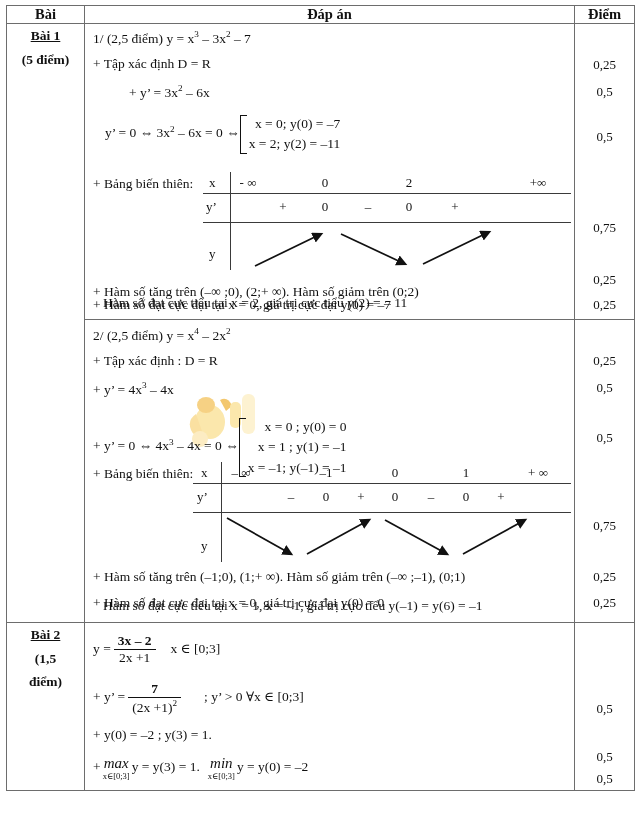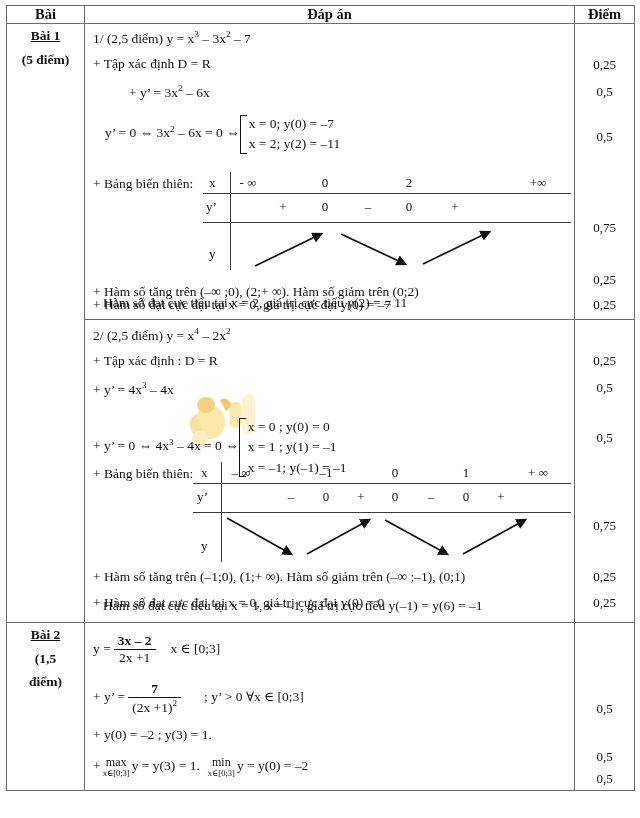--- a/index.html
+++ b/index.html
@@ -74,20 +74,21 @@
   }
   sup, sub { font-size: 0.68em; }
   sup { vertical-align: super; }
 
   
   .brace {
     display: inline-block;
     position: relative;
     vertical-align: middle;
     padding-left: 9px;
+    text-align: right;
   }
   .brace::before {
     content: "";
     position: absolute;
     left: 0; top: 1px; bottom: 1px;
     width: 6px;
     border-left: 1.4px solid #111;
     border-top: 1.4px solid #111;
     border-bottom: 1.4px solid #111;
   }
@@ -105,21 +106,21 @@
   .frac .den { display: block; padding: 0 4px; border-top: 1.3px solid #111; }
 
   
   .oper {
     display: inline-block;
     text-align: center;
     vertical-align: middle;
     line-height: 1;
     margin: 0 2px;
   }
-  .oper .op  { display: block; font-size: 12px; }
+  .oper .op  { display: block; font-size: 15px; font-style: italic; }
   .oper .lim { display: block; font-size: 8.5px; margin-top: 1px; }
 
   
   .vt { position: absolute; }
   .vt .hrule {
     position: absolute;
     height: 0; border-top: 1.3px solid #3a3a3a;
   }
   .vt .vrule {
     position: absolute;

